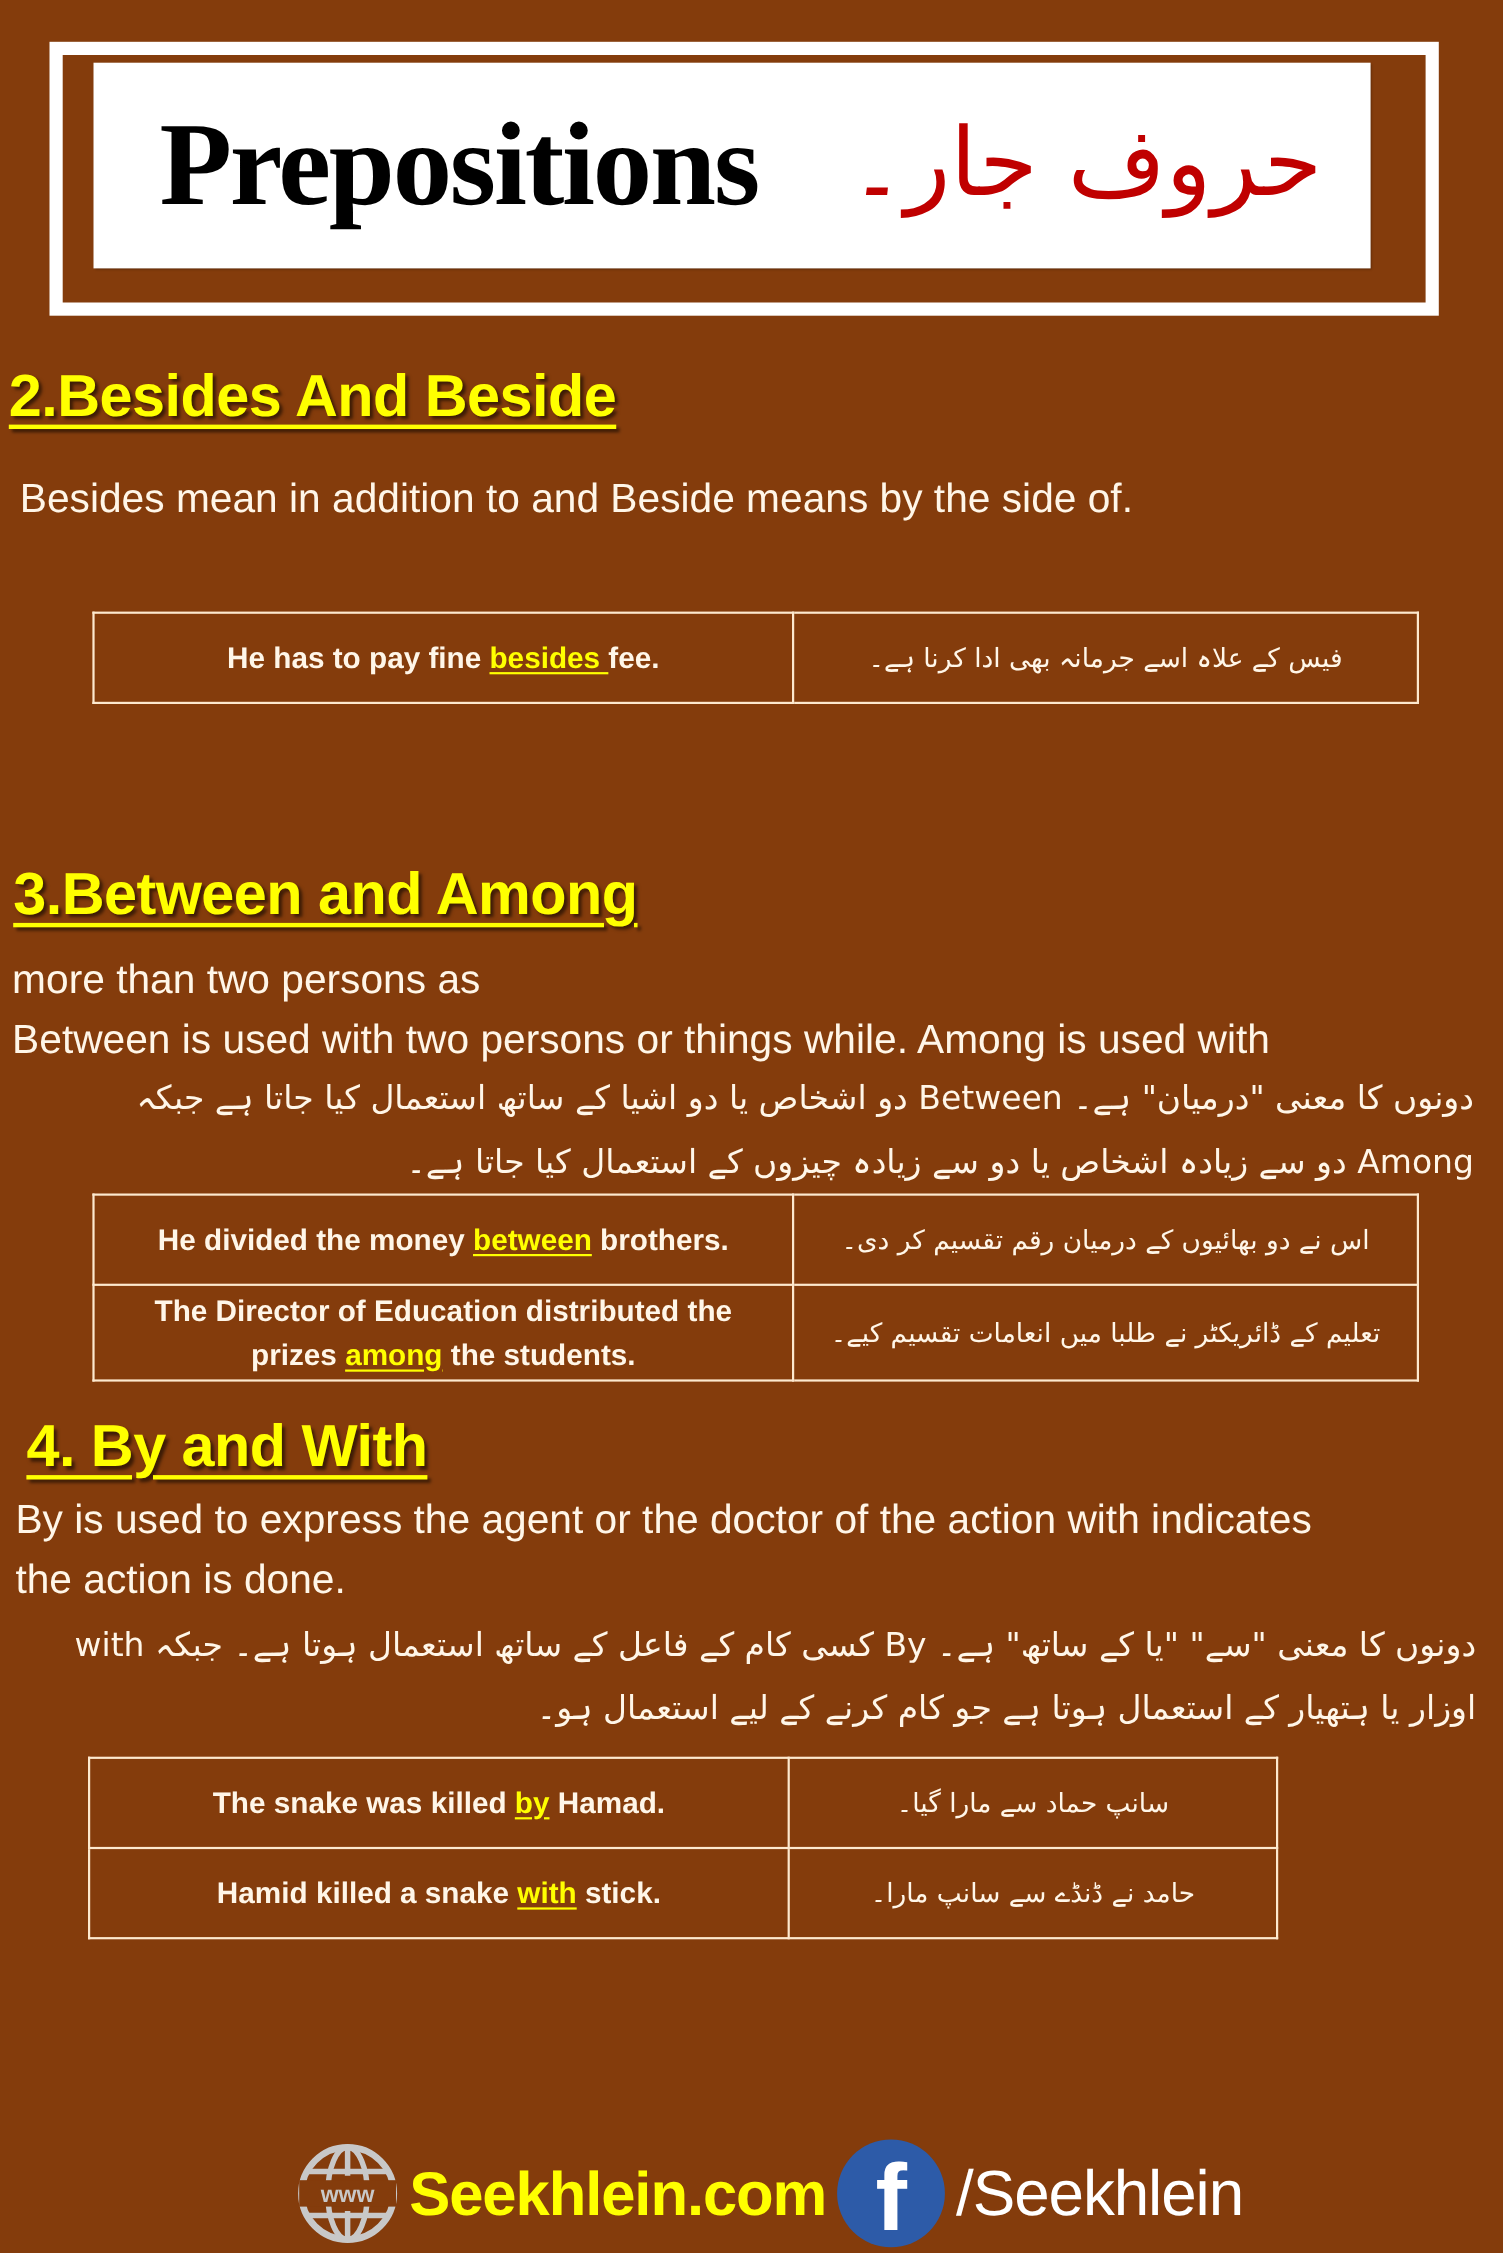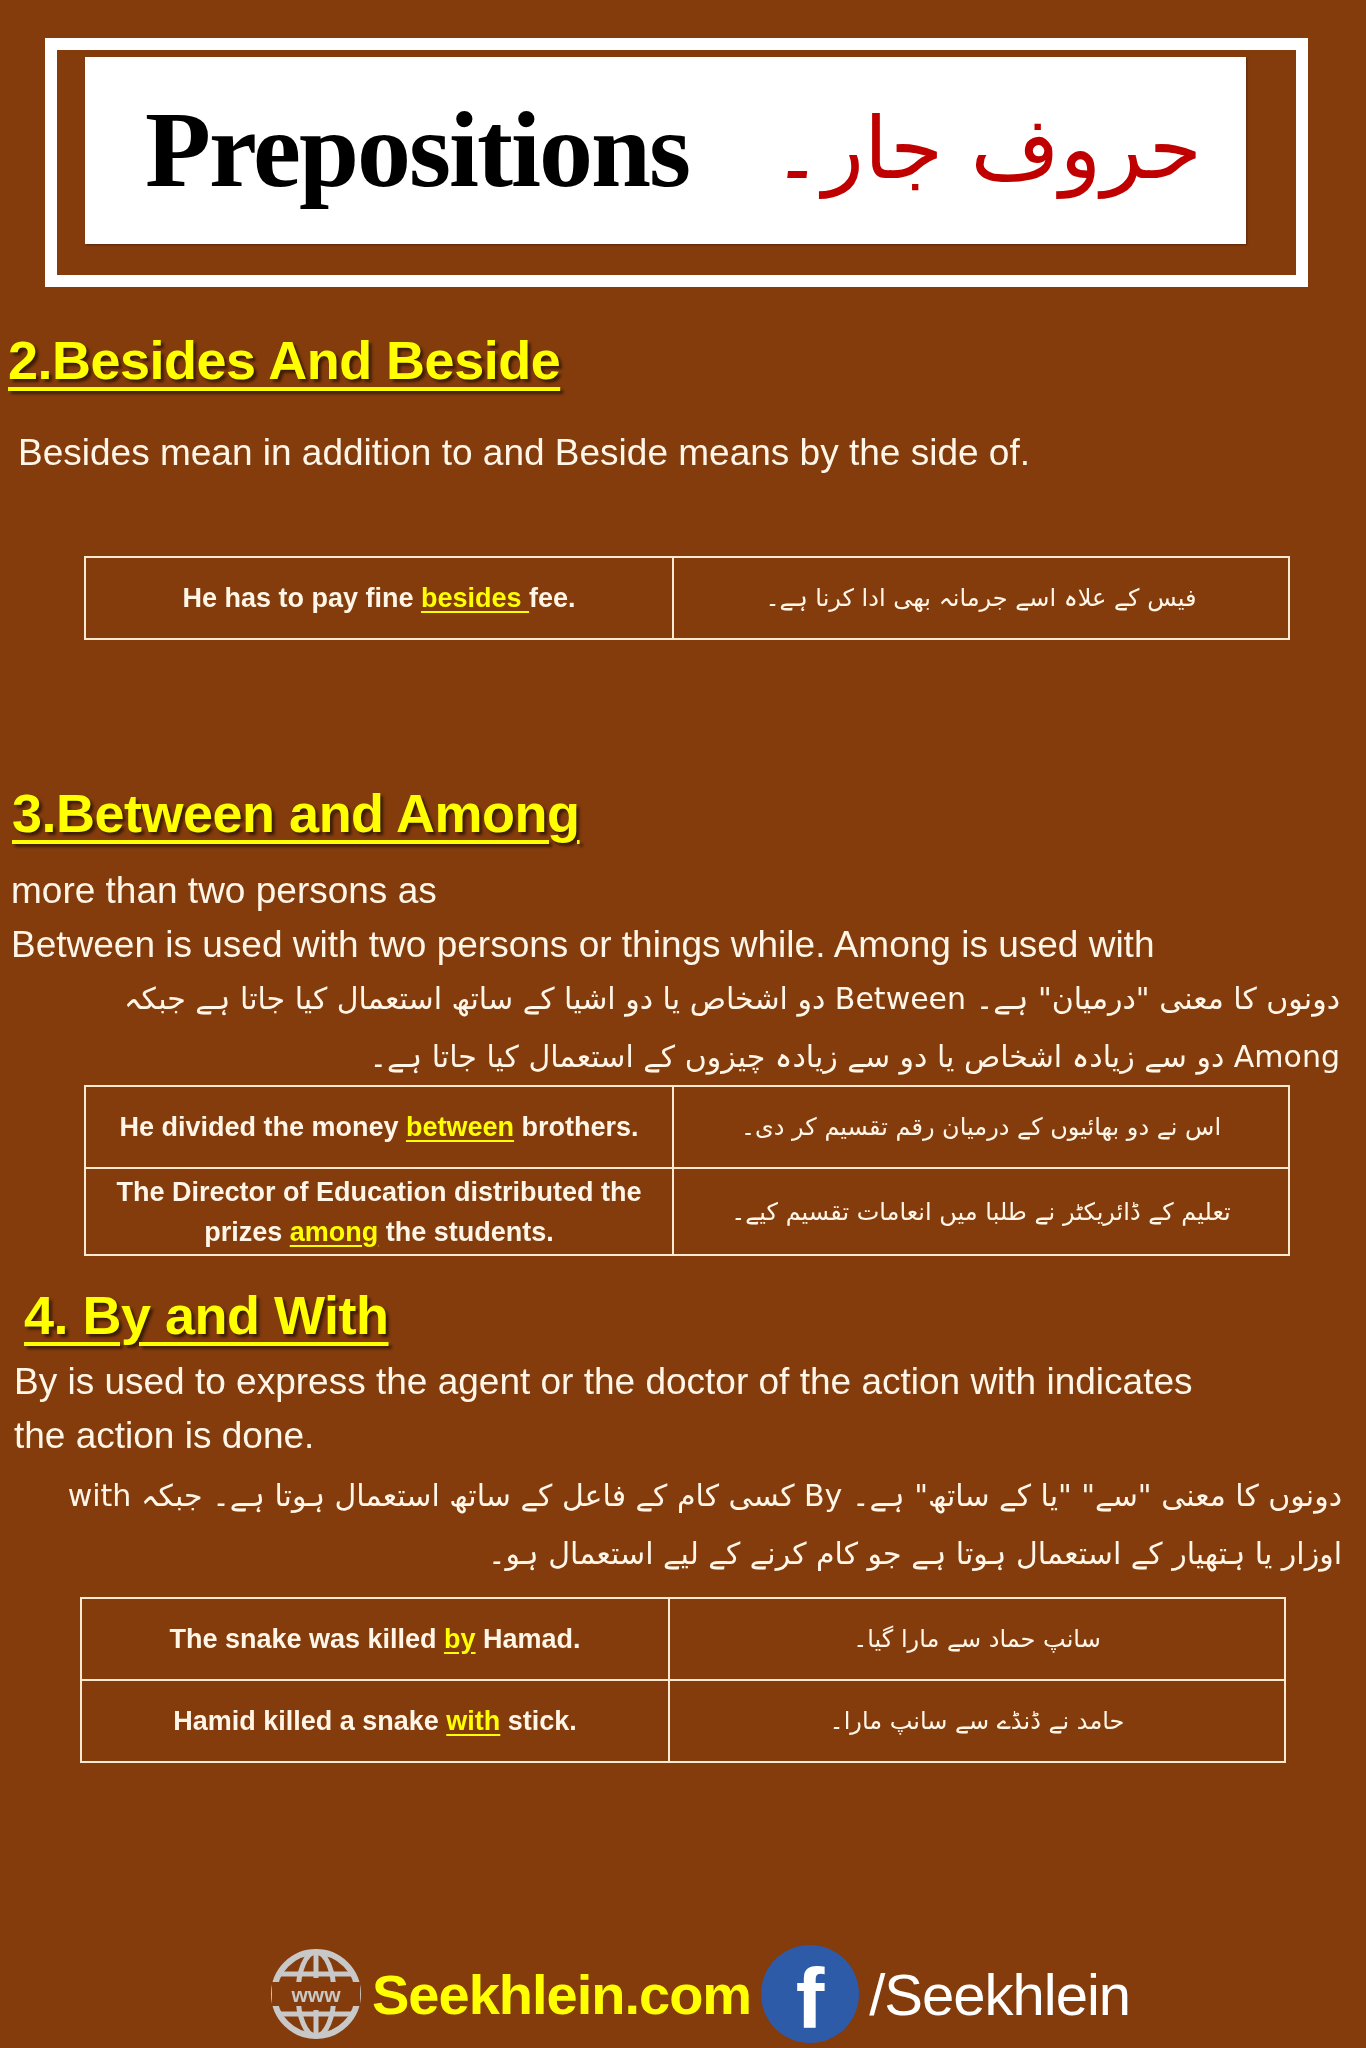--- a/index.html
+++ b/index.html
@@ -33,27 +33,27 @@
     .p2 { left: 18px; top: 426px; }
     .p3 { left: 11px; top: 864px; }
     .p4 { left: 14px; top: 1355px; }
 
     .urdu { font-family: "DejaVu Sans", sans-serif; font-size: 30px; color: #fff6e8; direction: rtl; text-align: right; line-height: 58px; }
     .u3 { left: 60px; top: 970px; width: 1280px; }
     .u4 { left: 20px; top: 1467px; width: 1322px; }
 
     
     table.ex { position: absolute; border-collapse: collapse; }
-    table.ex td { border: 2px solid #fde9cf; padding: 0 0; text-align: center; vertical-align: middle; }
+    table.ex td { border: 2px solid #fde9cf; padding: 0 24px; text-align: center; vertical-align: middle; }
     td.en { font-family: "Liberation Sans", sans-serif; font-weight: bold; font-size: 27px; color: #fff6e8; }
     td.ur { font-family: "DejaVu Sans", sans-serif; font-size: 24px; color: #fff6e8; direction: rtl; }
     .hl { color: #ffff00; text-decoration: underline; text-underline-offset: 4px; }
     .t1 { left: 84px; top: 556px; width: 1206px; }
     .t2 { left: 84px; top: 1085px; width: 1206px; }
-    .t3 { left: 80px; top: 1597px; width: 1206px; border-radius: 10px; }
+    .t3 { left: 80px; top: 1597px; width: 1082px; border-radius: 10px; }
     .t1 td, .t3 td { height: 80px; }
     .t2 tr:first-child td { height: 80px; }
     .t2 tr:last-child td { height: 85px; line-height: 40px; }
     td.col1 { width: 586px; }
 
     
     .footer { left: 270px; top: 1944px; height: 100px; display: flex; align-items: center; gap: 10px; }
     .globe { width: 92px; height: 92px; }
     .site { font-family: "Liberation Sans", sans-serif; font-weight: bold; font-size: 56px; color: #ffff00; letter-spacing: -1px; }
     .fb { width: 98px; height: 98px; border-radius: 50%; background: #2d5ba8; display: flex; align-items: flex-end; justify-content: center; overflow: hidden; }

